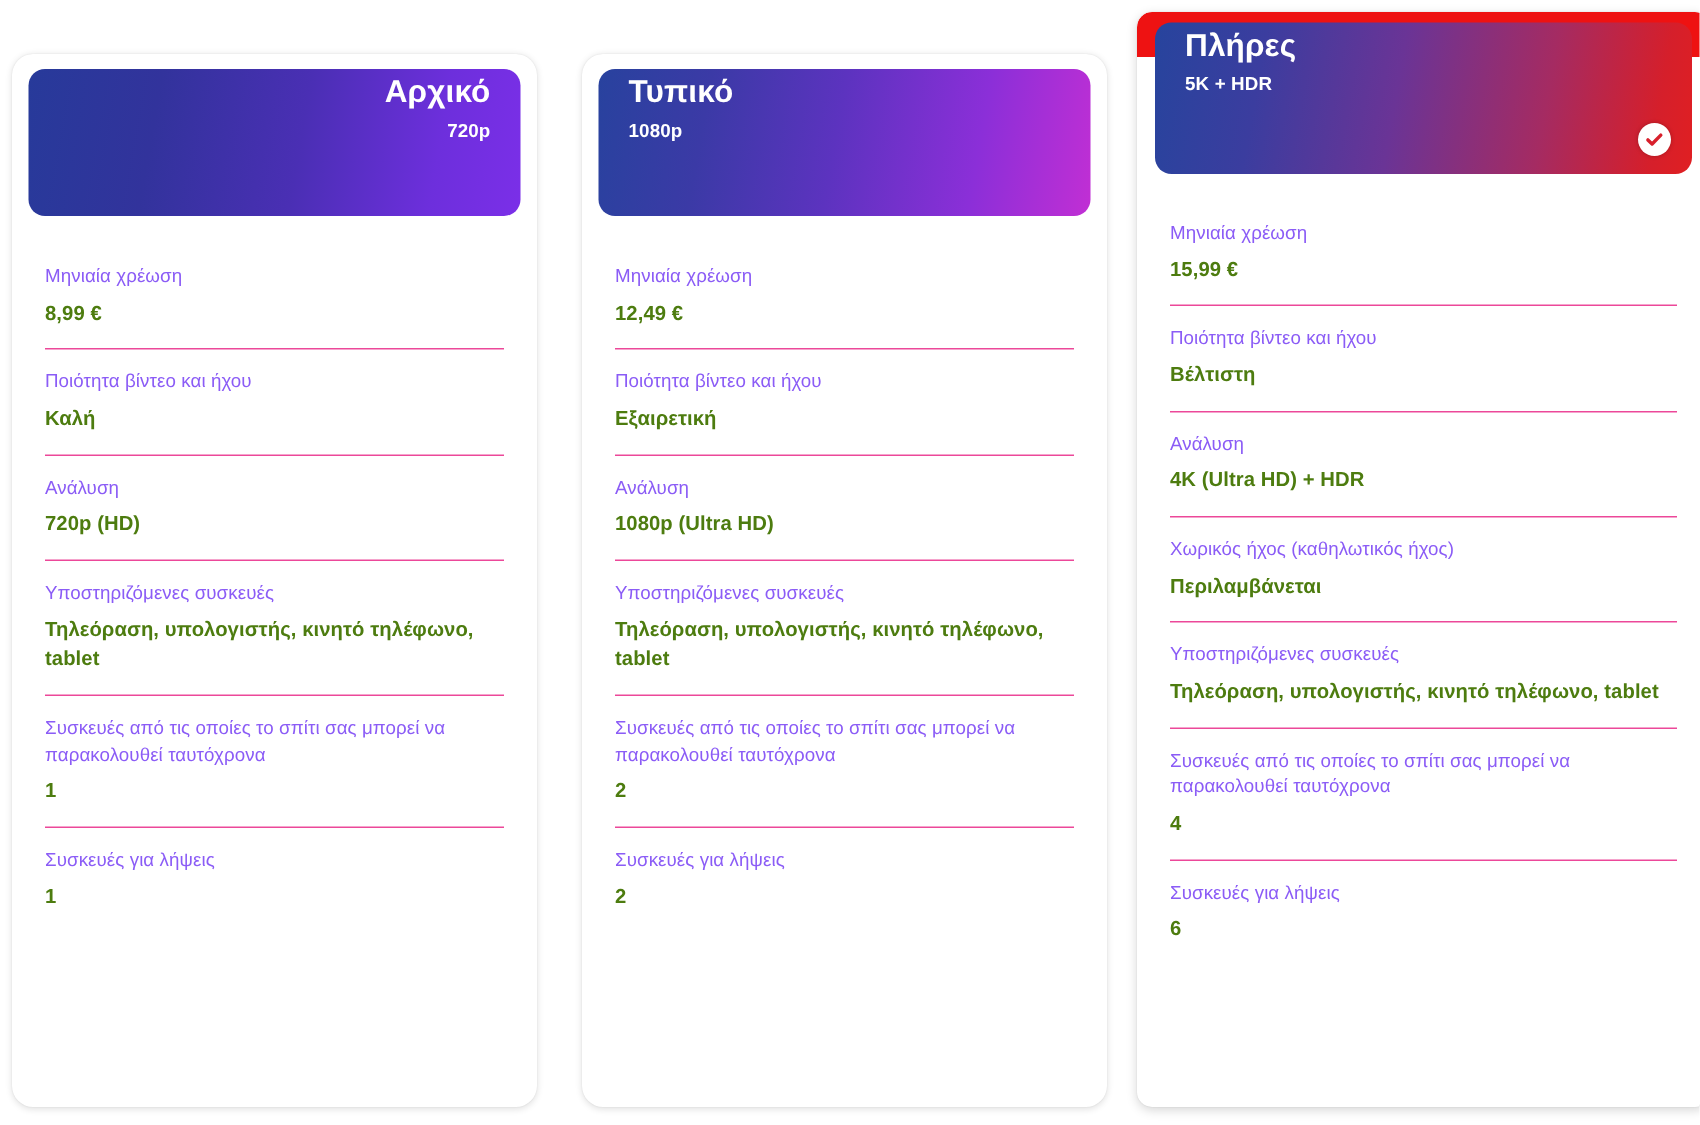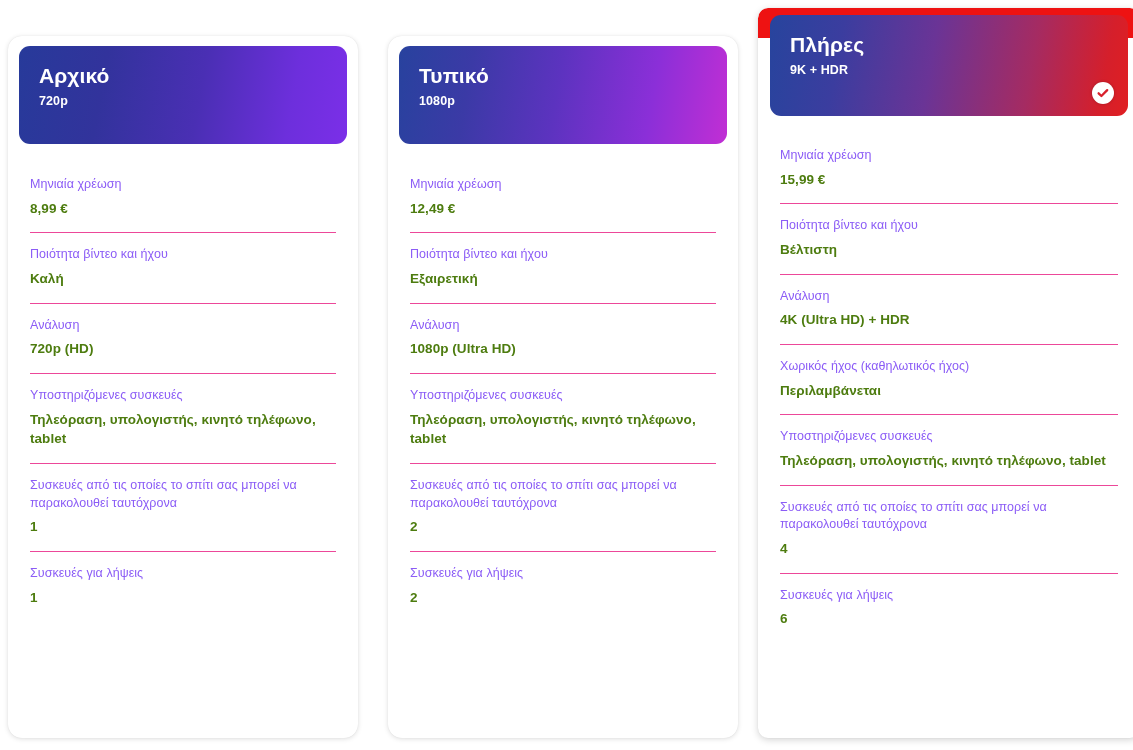--- a/index.html
+++ b/index.html
@@ -66,32 +66,33 @@
     border-top-left-radius: 10px;
     border-top-right-radius: 10px;
   }
 
   
   .plan-header {
     position: relative;
     margin: 10px 11px 0 11px;
     height: 98px;
     border-radius: 11px;
-    padding: 18px 20px 0 20px;
+    padding: 4px 20px 0 20px;
     color: #ffffff;
     overflow: hidden;
   }
 
   .card-3 .plan-header {
     margin: 7px 12px 0 12px;
     height: 101px;
   }
 
   .grad-1 {
     background: linear-gradient(100deg, #273a9a 0%, #32339c 26%, #4a2fb4 55%, #6d2fdc 82%, #7b2fe8 100%);
+    text-align: right;
   }
   .grad-2 {
     background: linear-gradient(100deg, #28429e 0%, #3b3aa6 22%, #5c33bf 48%, #8b2fd8 76%, #c12fd4 100%);
   }
   .grad-3 {
     background: linear-gradient(100deg, #27449d 0%, #3b3d9f 20%, #6a3496 45%, #a52b62 72%, #d51f2b 92%, #e01f22 100%);
   }
 
   .plan-title {
     font-size: 21px;
@@ -225,21 +226,21 @@
         <div class="feature-label">Συσκευές για λήψεις</div>
         <div class="feature-value">2</div>
       </div>
     </div>
   </div>
 
   <div class="plan-card card-3">
     <div class="popular-ribbon">Πιο δημοφιλές</div>
     <div class="plan-header grad-3">
       <div class="plan-title">Πλήρες</div>
-      <div class="plan-subtitle">9K + HDR</div>
+      <div class="plan-subtitle">5K + HDR</div>
       <div class="selected-badge">
         <svg width="14" height="14" viewBox="0 0 14 14" aria-hidden="true">
           <path d="M2.6 7.3 L5.4 10.0 L11.2 4.1" fill="none" stroke="#d8202c" stroke-width="2.3" stroke-linecap="round" stroke-linejoin="round"></path>
         </svg>
       </div>
     </div>
     <div class="features">
       <div class="feature-row">
         <div class="feature-label">Μηνιαία χρέωση</div>
         <div class="feature-value">15,99 €</div>

